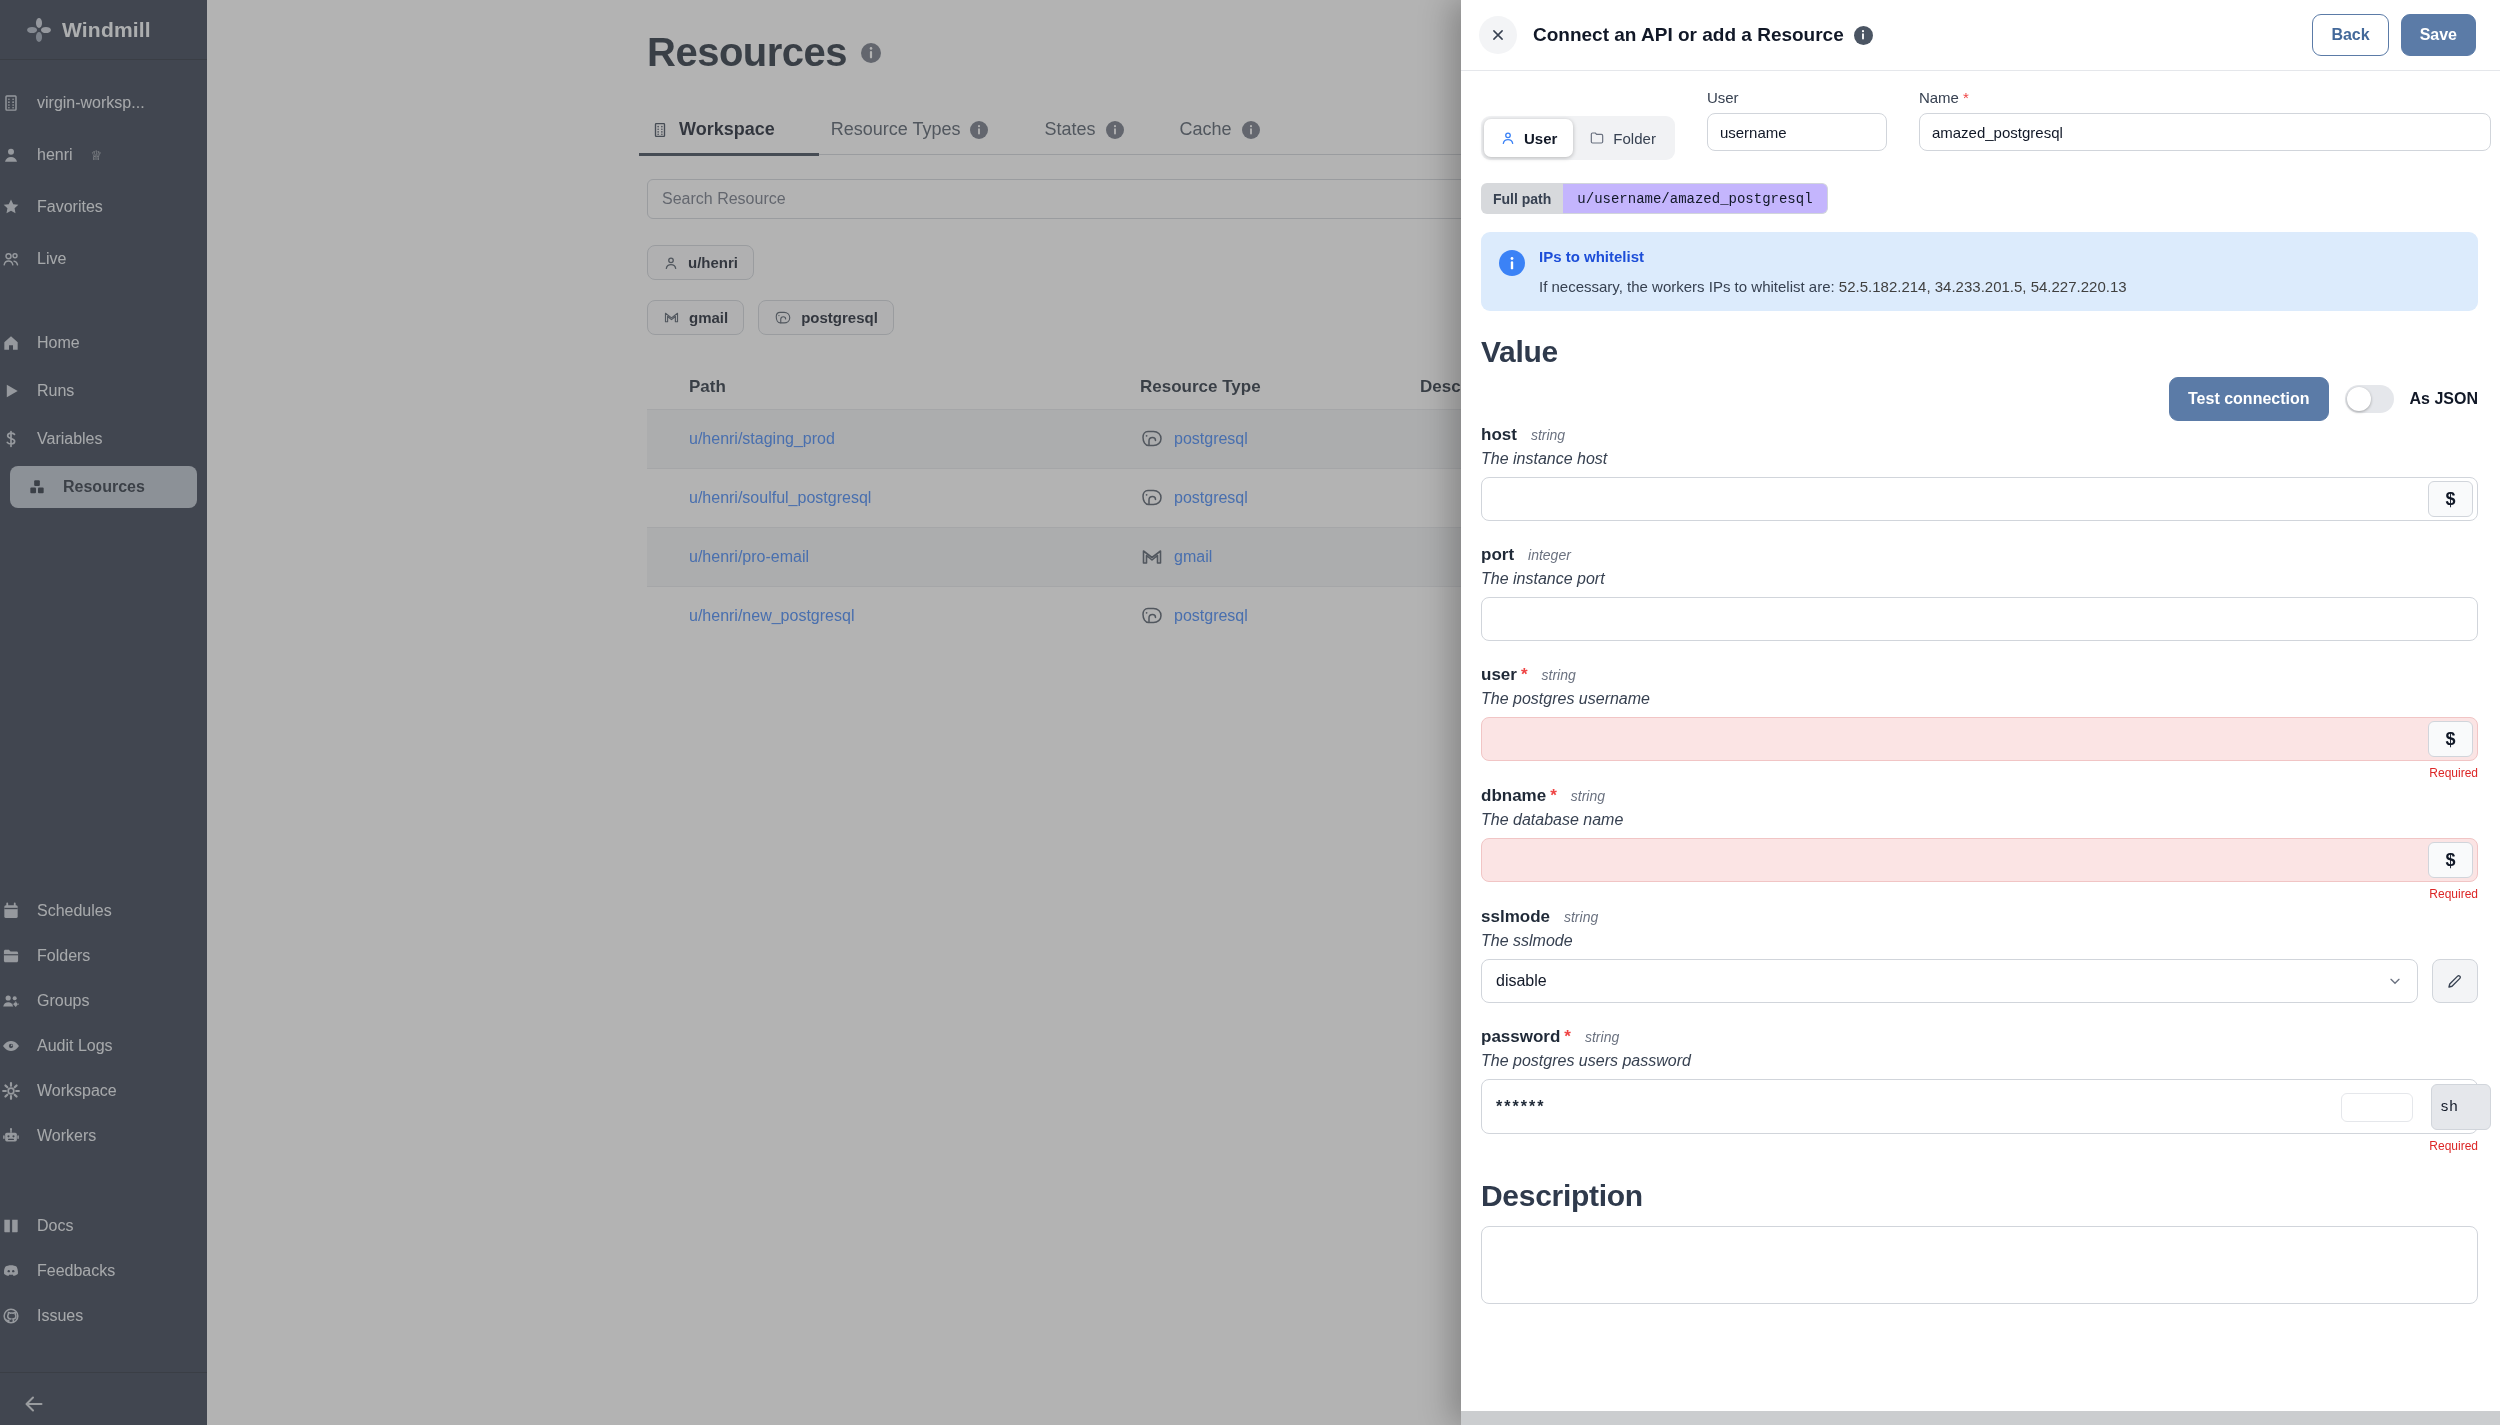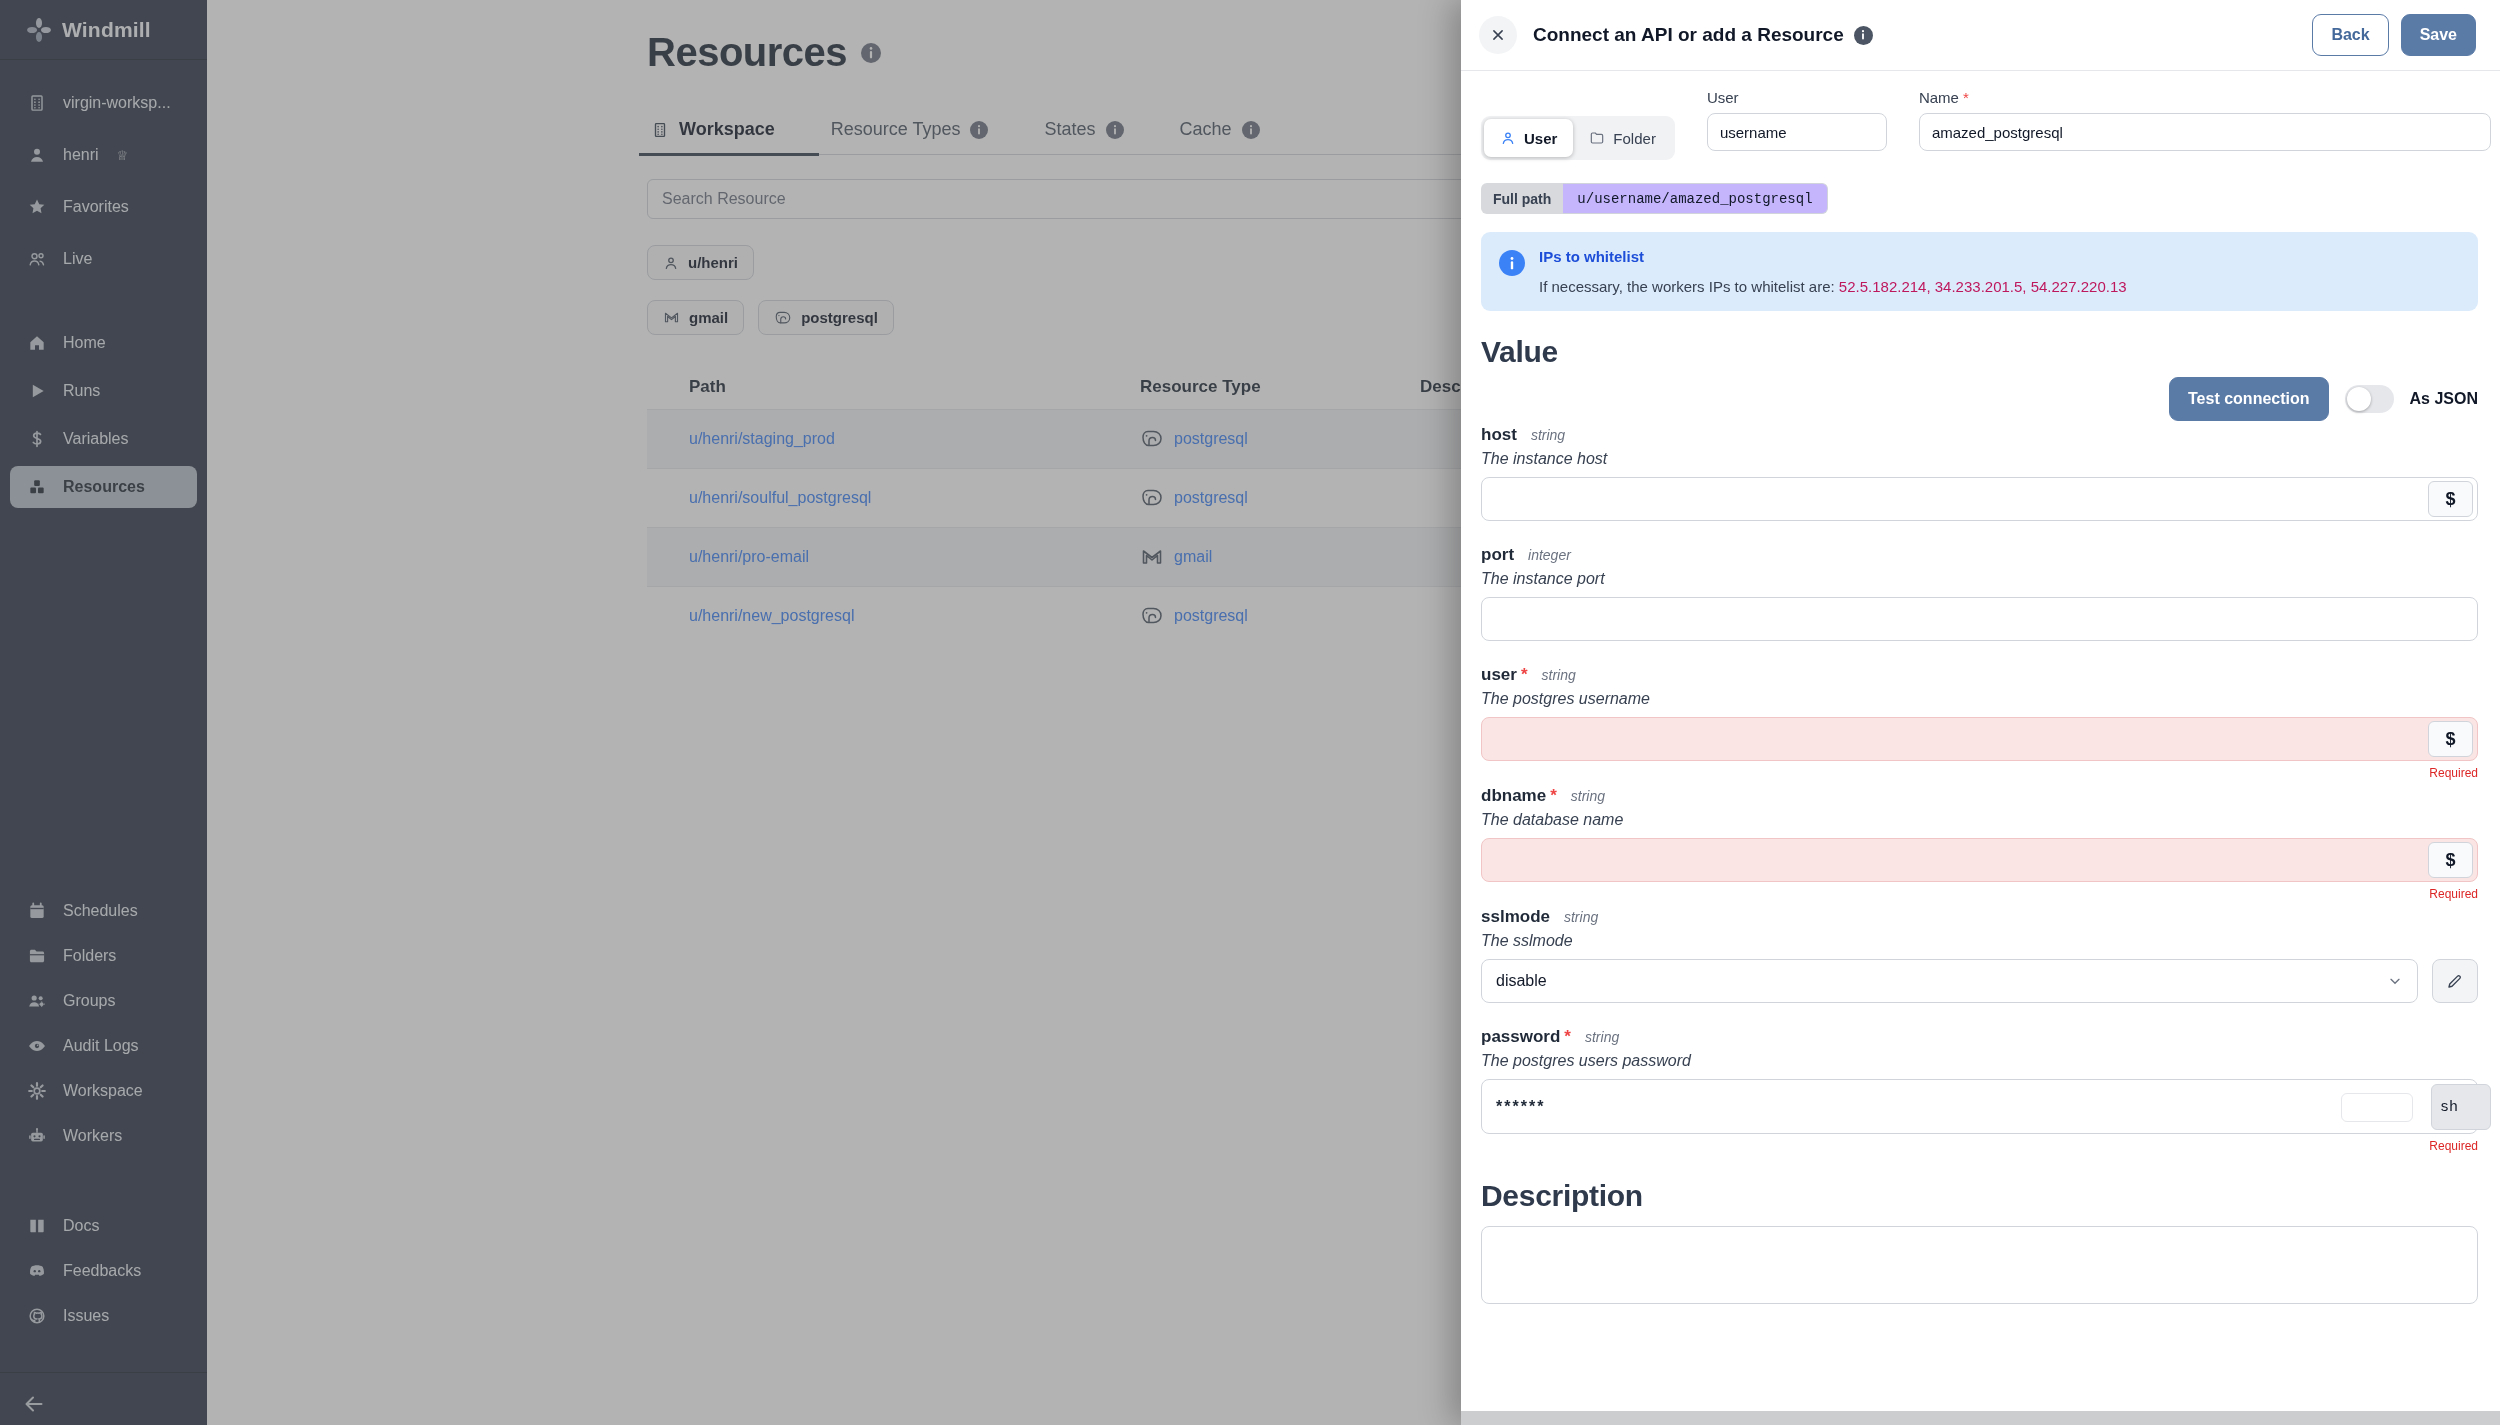--- a/index.html
+++ b/index.html
@@ -5,21 +5,21 @@
   * { box-sizing: border-box; margin: 0; padding: 0; }
   html,body { width:2500px; height:1425px; }
   body { font-family:"Liberation Sans", sans-serif; }
   .stage { position:relative; width:2500px; height:1425px; background:#fff; overflow:hidden; }
 
   
   .sidebar { position:absolute; left:0; top:0; width:207px; height:1425px; background:#2e3748; z-index:1; }
   .logo-row { height:60px; display:flex; align-items:center; gap:10px; padding-left:26px; border-bottom:1px solid rgba(0,0,0,0.28); }
   .logo-text { color:#f3f5f8; font-size:21px; font-weight:700; letter-spacing:0.2px; }
   .side-group { position:absolute; left:0; right:0; }
-  .side-item { display:flex; align-items:center; gap:16px; height:42px; padding-left:26px; color:#e8ecf1; font-size:16px; cursor:pointer; }
+  .side-item { display:flex; align-items:center; gap:16px; height:42px; color:#e8ecf1; font-size:16px; cursor:pointer; }
   .side-item .ic { width:21px; height:21px; flex:0 0 21px; color:#c9d0d9; display:flex; align-items:center; justify-content:center; }
   .side-item.active { background:#b8c0cc; margin:0 10px; padding-left:16px; border-radius:8px; color:#222b38; font-weight:700; }
   .side-item.active .ic { color:#222b38; }
   .crown { font-size:13px; color:#cfd4da; margin-left:2px; }
   .side-footer-divider { position:absolute; left:0; right:0; top:1372px; border-top:1px solid rgba(0,0,0,0.28); }
   .back-arrow-row { position:absolute; left:0; top:1382px; height:43px; display:flex; align-items:center; padding-left:22px; color:#cfd4da; cursor:pointer; }
 
   
   .main { position:absolute; left:207px; top:0; right:0; bottom:0; background:#fff; padding:30px 0 0 440px; z-index:0; }
   .page-title-row { display:flex; align-items:center; gap:14px; }
@@ -73,21 +73,21 @@
   .name-input { width:572px; }
 
   .fullpath-row { margin-top:23px; display:flex; height:31px; }
   .fullpath-label { background:#d7d9dc; color:#374151; font-size:14px; font-weight:700; display:flex; align-items:center; padding:0 12px; border-radius:6px 0 0 6px; }
   .fullpath-value { background:#c4b5fd; border:1px solid #d1d5db; border-left:none; border-radius:0 6px 6px 0; display:flex; align-items:center; padding:0 14px; font-family:"Liberation Mono", monospace; font-size:14px; color:#111827; }
 
   .banner { margin-top:18px; background:#dcebfc; border-radius:9px; padding:16px 18px; display:flex; gap:14px; }
   .banner-icon { width:26px; height:26px; border-radius:50%; background:#3b82f6; display:flex; align-items:center; justify-content:center; flex:0 0 26px; margin-top:2px; }
   .banner-title { font-size:15px; font-weight:700; color:#1d4ed8; }
   .banner-body { margin-top:13px; font-size:15px; color:#374151; }
-  .banner-ips { color:#be185d; }
+  .banner-ips { color:#404040; }
 
   .section-heading { margin-top:24px; font-size:30px; font-weight:800; color:#2f3a4c; letter-spacing:-0.3px; }
   .test-row { margin-top:8px; display:flex; align-items:center; justify-content:flex-end; gap:16px; }
   .btn-test { height:44px; border-radius:9px; }
   .switch { width:49px; height:28px; border-radius:14px; background:#e5e7eb; position:relative; cursor:pointer; border:none; }
   .switch .knob { position:absolute; left:2px; top:2px; width:24px; height:24px; border-radius:50%; background:#fff; box-shadow:0 1px 3px rgba(0,0,0,0.3); }
   .as-json-label { font-size:16px; color:#111827; font-weight:600; }
 
   .fgroup { margin-top:24px; }
   .fname-row { display:flex; align-items:baseline; gap:14px; }

